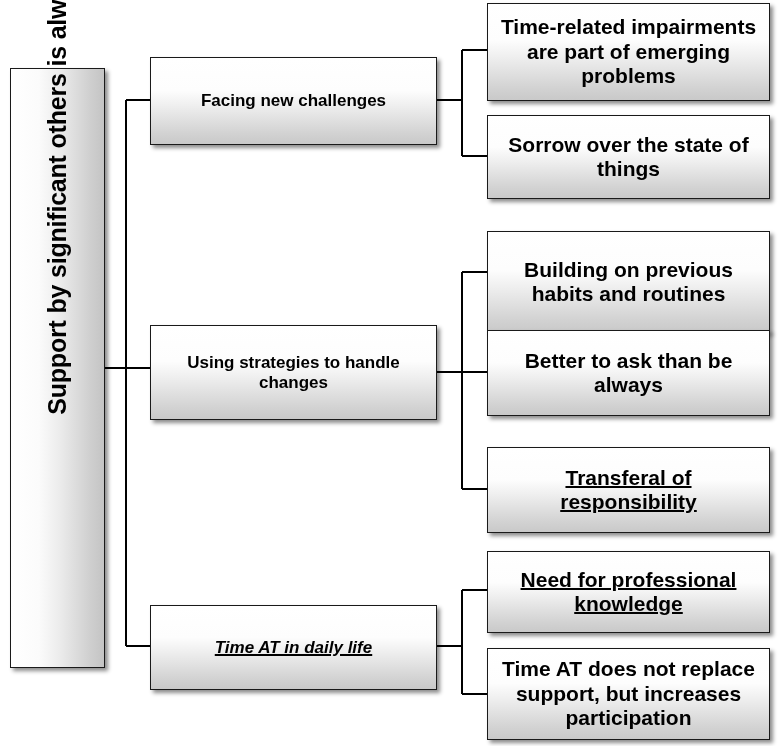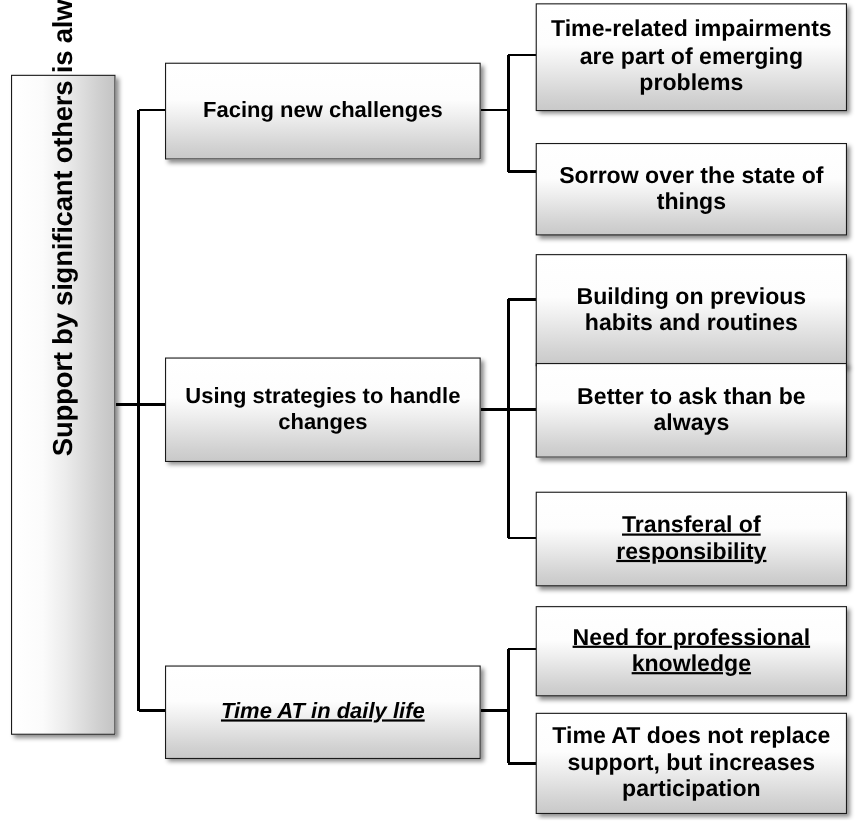--- a/index.html
+++ b/index.html
@@ -76,36 +76,36 @@
   }
   #root-node .rot-wrap {
     width: 600px;
     text-align: center;
   }
 
   
   .cat {
     left: 150px;
     width: 287px;
-    font-size: 20px;
+    font-size: 17px;
     font-weight: 600;
   }
   #cat-0 { top: 57px;  height: 88px; }
   #cat-1 { top: 325px; height: 95px; }
   #cat-2 { top: 605px; height: 85px; font-style: italic; }
 
   
   .leaf {
     left: 487px;
     width: 283px;
     font-size: 21px;
     font-weight: 600;
   }
   #leaf-0 { top: 3px;   height: 98px; }
-  #leaf-1 { top: 130px; height: 84px; }
+  #leaf-1 { top: 115px; height: 84px; }
   #leaf-2 { top: 231px; height: 102px; }
   #leaf-3 { top: 330px; height: 86px; }
   #leaf-4 { top: 447px; height: 86px; }
   #leaf-5 { top: 551px; height: 82px; }
   #leaf-6 { top: 648px; height: 92px; }
 
   
   .underline-mark {
     text-decoration: underline;
     text-decoration-thickness: 1.5px;

